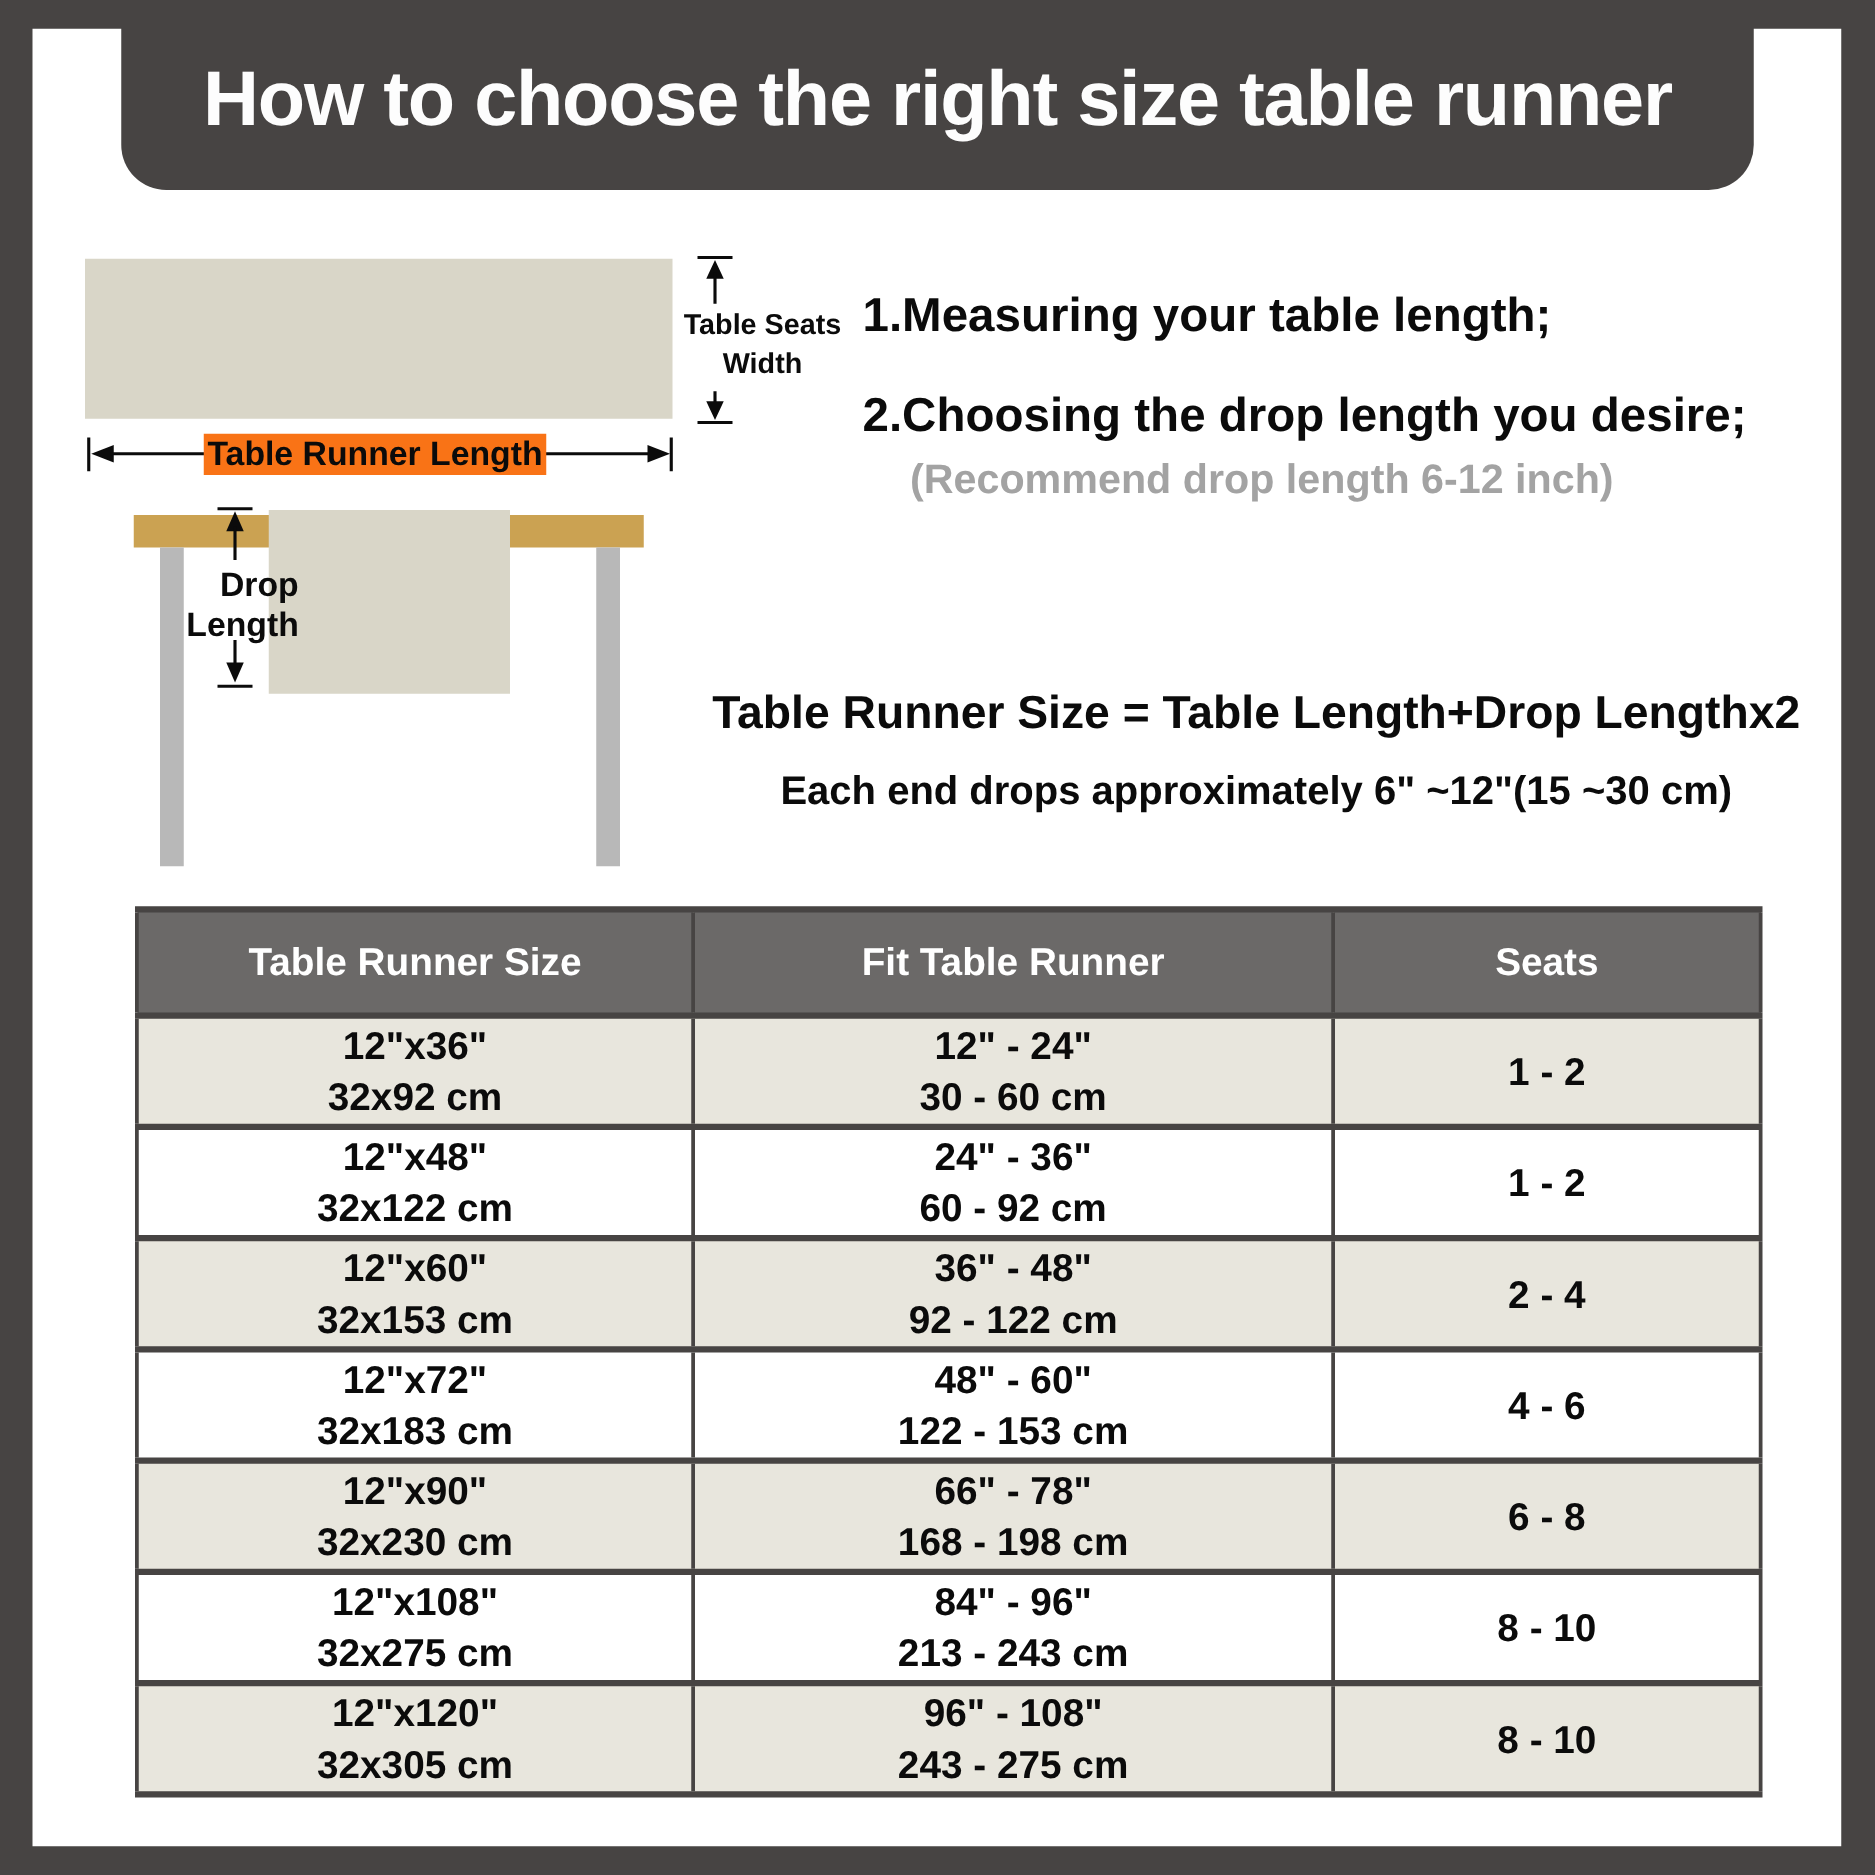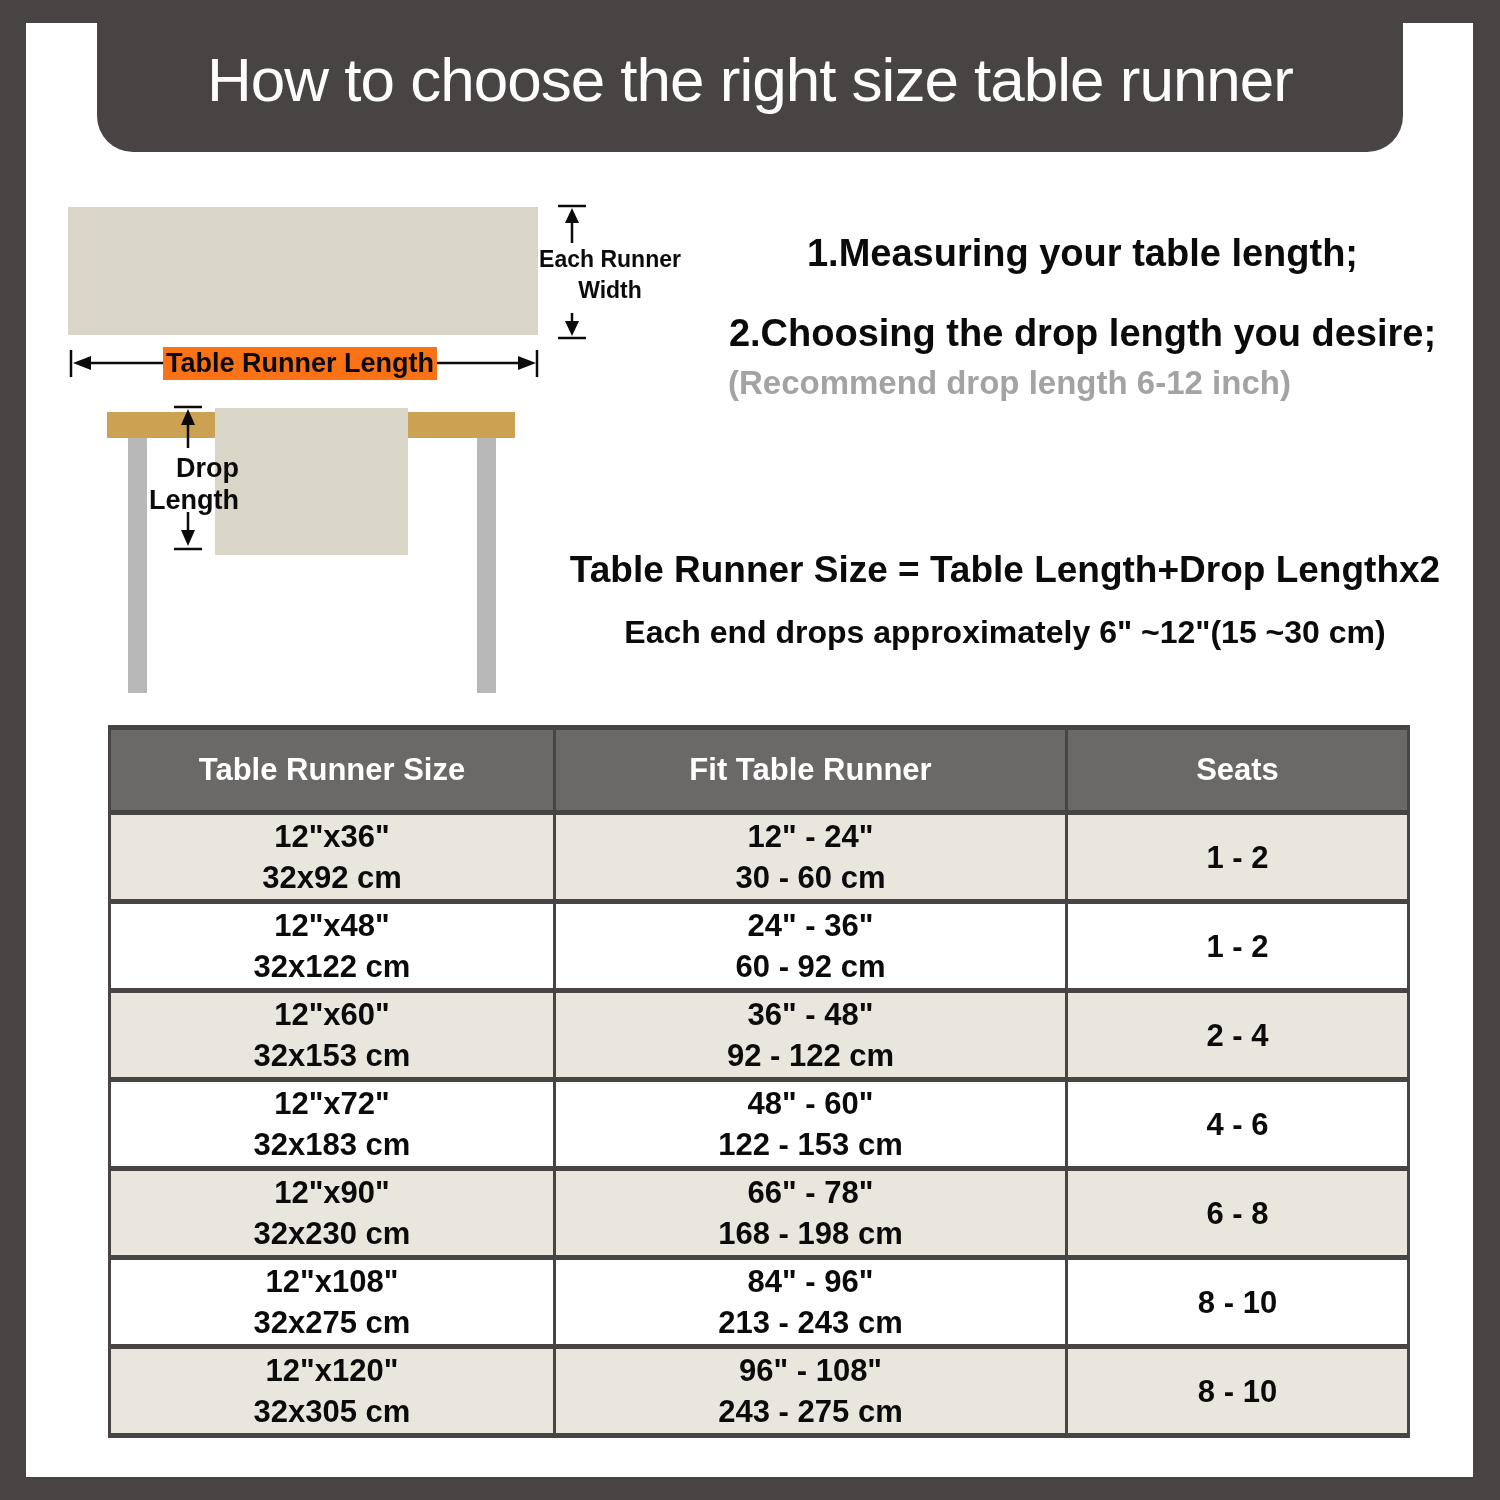--- a/index.html
+++ b/index.html
@@ -11,41 +11,41 @@
   .poster{position:relative;width:1500px;height:1500px;background:#474443;}
   .inner{position:absolute;left:26px;top:23px;width:1447px;height:1454px;background:#ffffff;}
 
   
   .banner{
     position:absolute;left:97px;top:0;width:1306px;height:152px;
     background:#474443;border-radius:0 0 36px 36px;
     display:flex;align-items:center;justify-content:center;
   }
   .banner .page-title{
-    color:#fdfdfd;font-size:62px;font-weight:normal;letter-spacing:-1px;
+    color:#fdfdfd;font-size:62px;font-weight:bold;letter-spacing:-1px;
     white-space:nowrap;padding-top:6px;
   }
 
   
   .runner-top{position:absolute;left:68px;top:207px;width:470px;height:128px;background:#d9d6c8;}
   .tabletop{position:absolute;left:107px;top:412px;width:408px;height:26px;background:#cba252;}
   .leg{position:absolute;width:19px;height:255px;top:438px;background:#b8b8b8;}
   .leg.left{left:128px;}
   .leg.right{left:477px;}
   .drape{position:absolute;left:215px;top:408px;width:193px;height:147px;background:#d9d6c8;}
 
   .arrows{position:absolute;left:0;top:0;pointer-events:none;}
 
   .dim-label{position:absolute;color:#0b0b0b;font-weight:bold;text-align:center;}
   .lbl-width{left:535px;top:244px;width:150px;font-size:23px;line-height:31px;white-space:nowrap;}
   .lbl-length{left:163px;top:347px;width:274px;font-size:27px;line-height:33px;background:#f97316;white-space:nowrap;}
   .lbl-drop{left:134px;top:452px;width:105px;font-size:27px;line-height:32px;text-align:right;}
 
   
-  .step{position:absolute;left:690px;width:785px;color:#0b0b0b;font-size:38px;font-weight:bold;white-space:nowrap;text-align:center;}
+  .step{position:absolute;left:690px;width:785px;color:#0b0b0b;font-size:38px;font-weight:bold;white-space:nowrap;}
   .step-note{position:absolute;left:728px;width:747px;color:#a3a3a3;font-size:33px;font-weight:bold;white-space:nowrap;}
   .formula-line1{position:absolute;left:540px;top:549px;width:930px;text-align:center;
     color:#0b0b0b;font-size:37px;font-weight:bold;white-space:nowrap;}
   .formula-line2{position:absolute;left:540px;top:614px;width:930px;text-align:center;
     color:#0b0b0b;font-size:32px;font-weight:bold;white-space:nowrap;}
 
   
   .size-table{
     position:absolute;left:108px;top:725px;
     border-collapse:collapse;table-layout:fixed;width:1299px;
@@ -100,21 +100,21 @@
       <line x1="174" y1="407" x2="202" y2="407"></line>
       <path d="M188 409 L181 425 L195 425 Z" stroke="none"></path>
       <line x1="188" y1="421" x2="188" y2="448"></line>
       <line x1="188" y1="512" x2="188" y2="540"></line>
       <path d="M188 546 L181 530 L195 530 Z" stroke="none"></path>
       <line x1="174" y1="549" x2="202" y2="549"></line>
     </g>
   </svg>
 
   <div class="dim-label lbl-width">
-    <div>Each Runner</div>
+    <div>Table Seats</div>
     <div>Width</div>
   </div>
   <div class="dim-label lbl-length">Table Runner Length</div>
   <div class="dim-label lbl-drop">
     <div>Drop</div>
     <div>Length</div>
   </div>
 
   <div class="step" style="top:232px">1.Measuring your table length;</div>
   <div class="step" style="top:312px">2.Choosing the drop length you desire;</div>

